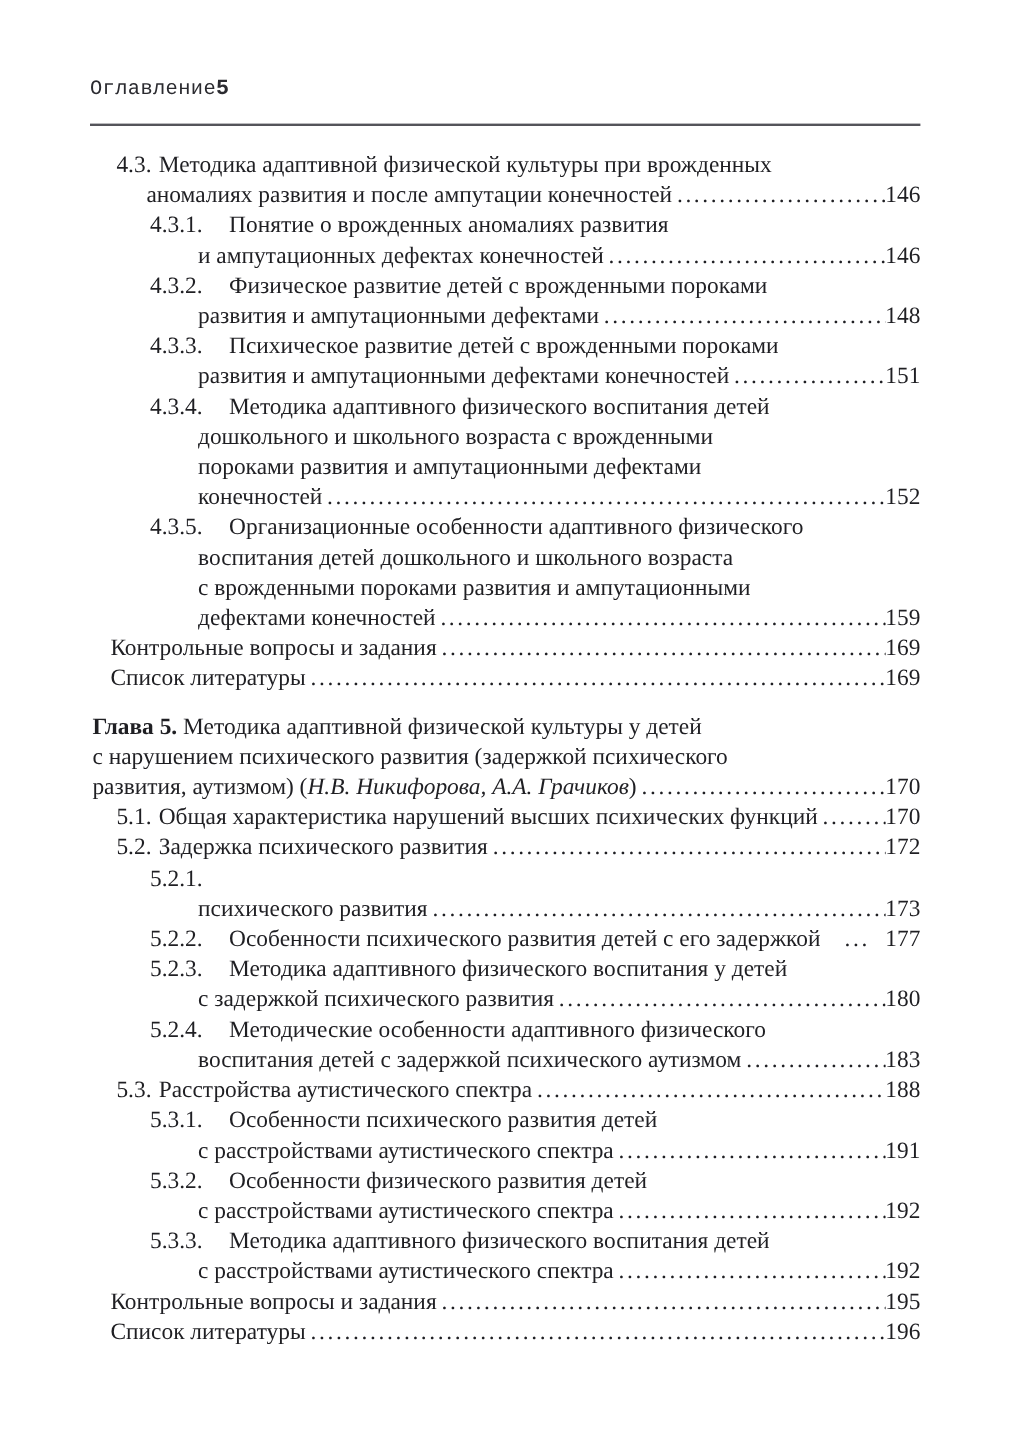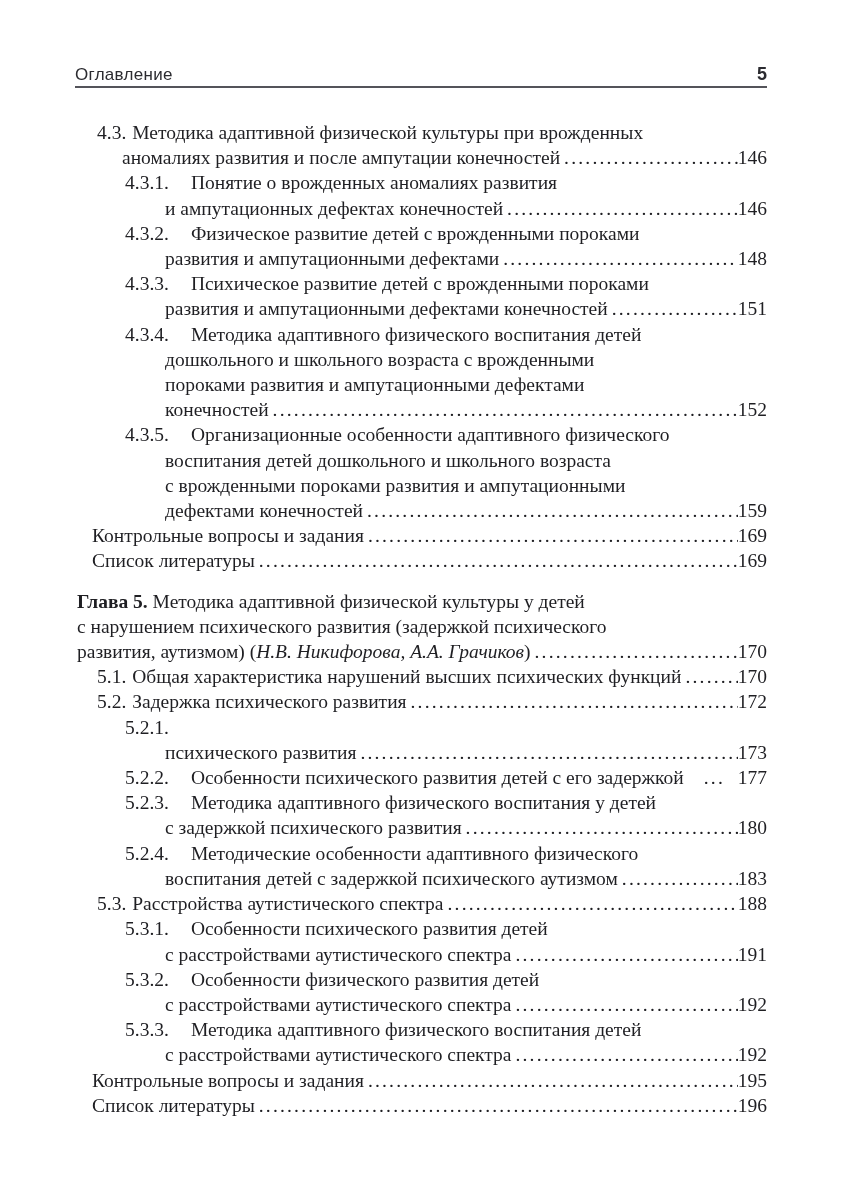--- a/index.html
+++ b/index.html
@@ -12,32 +12,31 @@
   .page {
     position: relative;
     width: 842px; height: 1200px;
     background: var(--paper, #ffffff);
     padding: 64px 75px 0 75px;
     overflow: hidden;
     color: var(--text, #1f1f23);
   }
   .header {
     display: flex;
-    justify-content: space-between;
     align-items: flex-end;
     border-bottom: 2px solid var(--rule, #54545a);
-    padding-bottom: 1px;
-    font-family: Liberation Sans, sans-serif;
+    padding-bottom: 19px;
+    font-family: Liberation Mono, monospace;
     color: var(--header-text, #2b2b30);
   }
   .header .title { font-size: 17px; letter-spacing: 0.3px; }
   .header .pno   { font-size: 18px; font-weight: 700; }
 
   .toc {
-    margin-top: 32px;
+    margin-top: 20px;
     font-size: 19.5px;
     line-height: 25.2px;
   }
   .entry.gap { margin-top: 15px; }
 
   .line { display: flex; }
   .txt  { white-space: nowrap; flex: 0 0 auto; text-align: right; }
   .num  { flex: 0 0 auto; margin-right: 6px; white-space: nowrap; }
 
   

